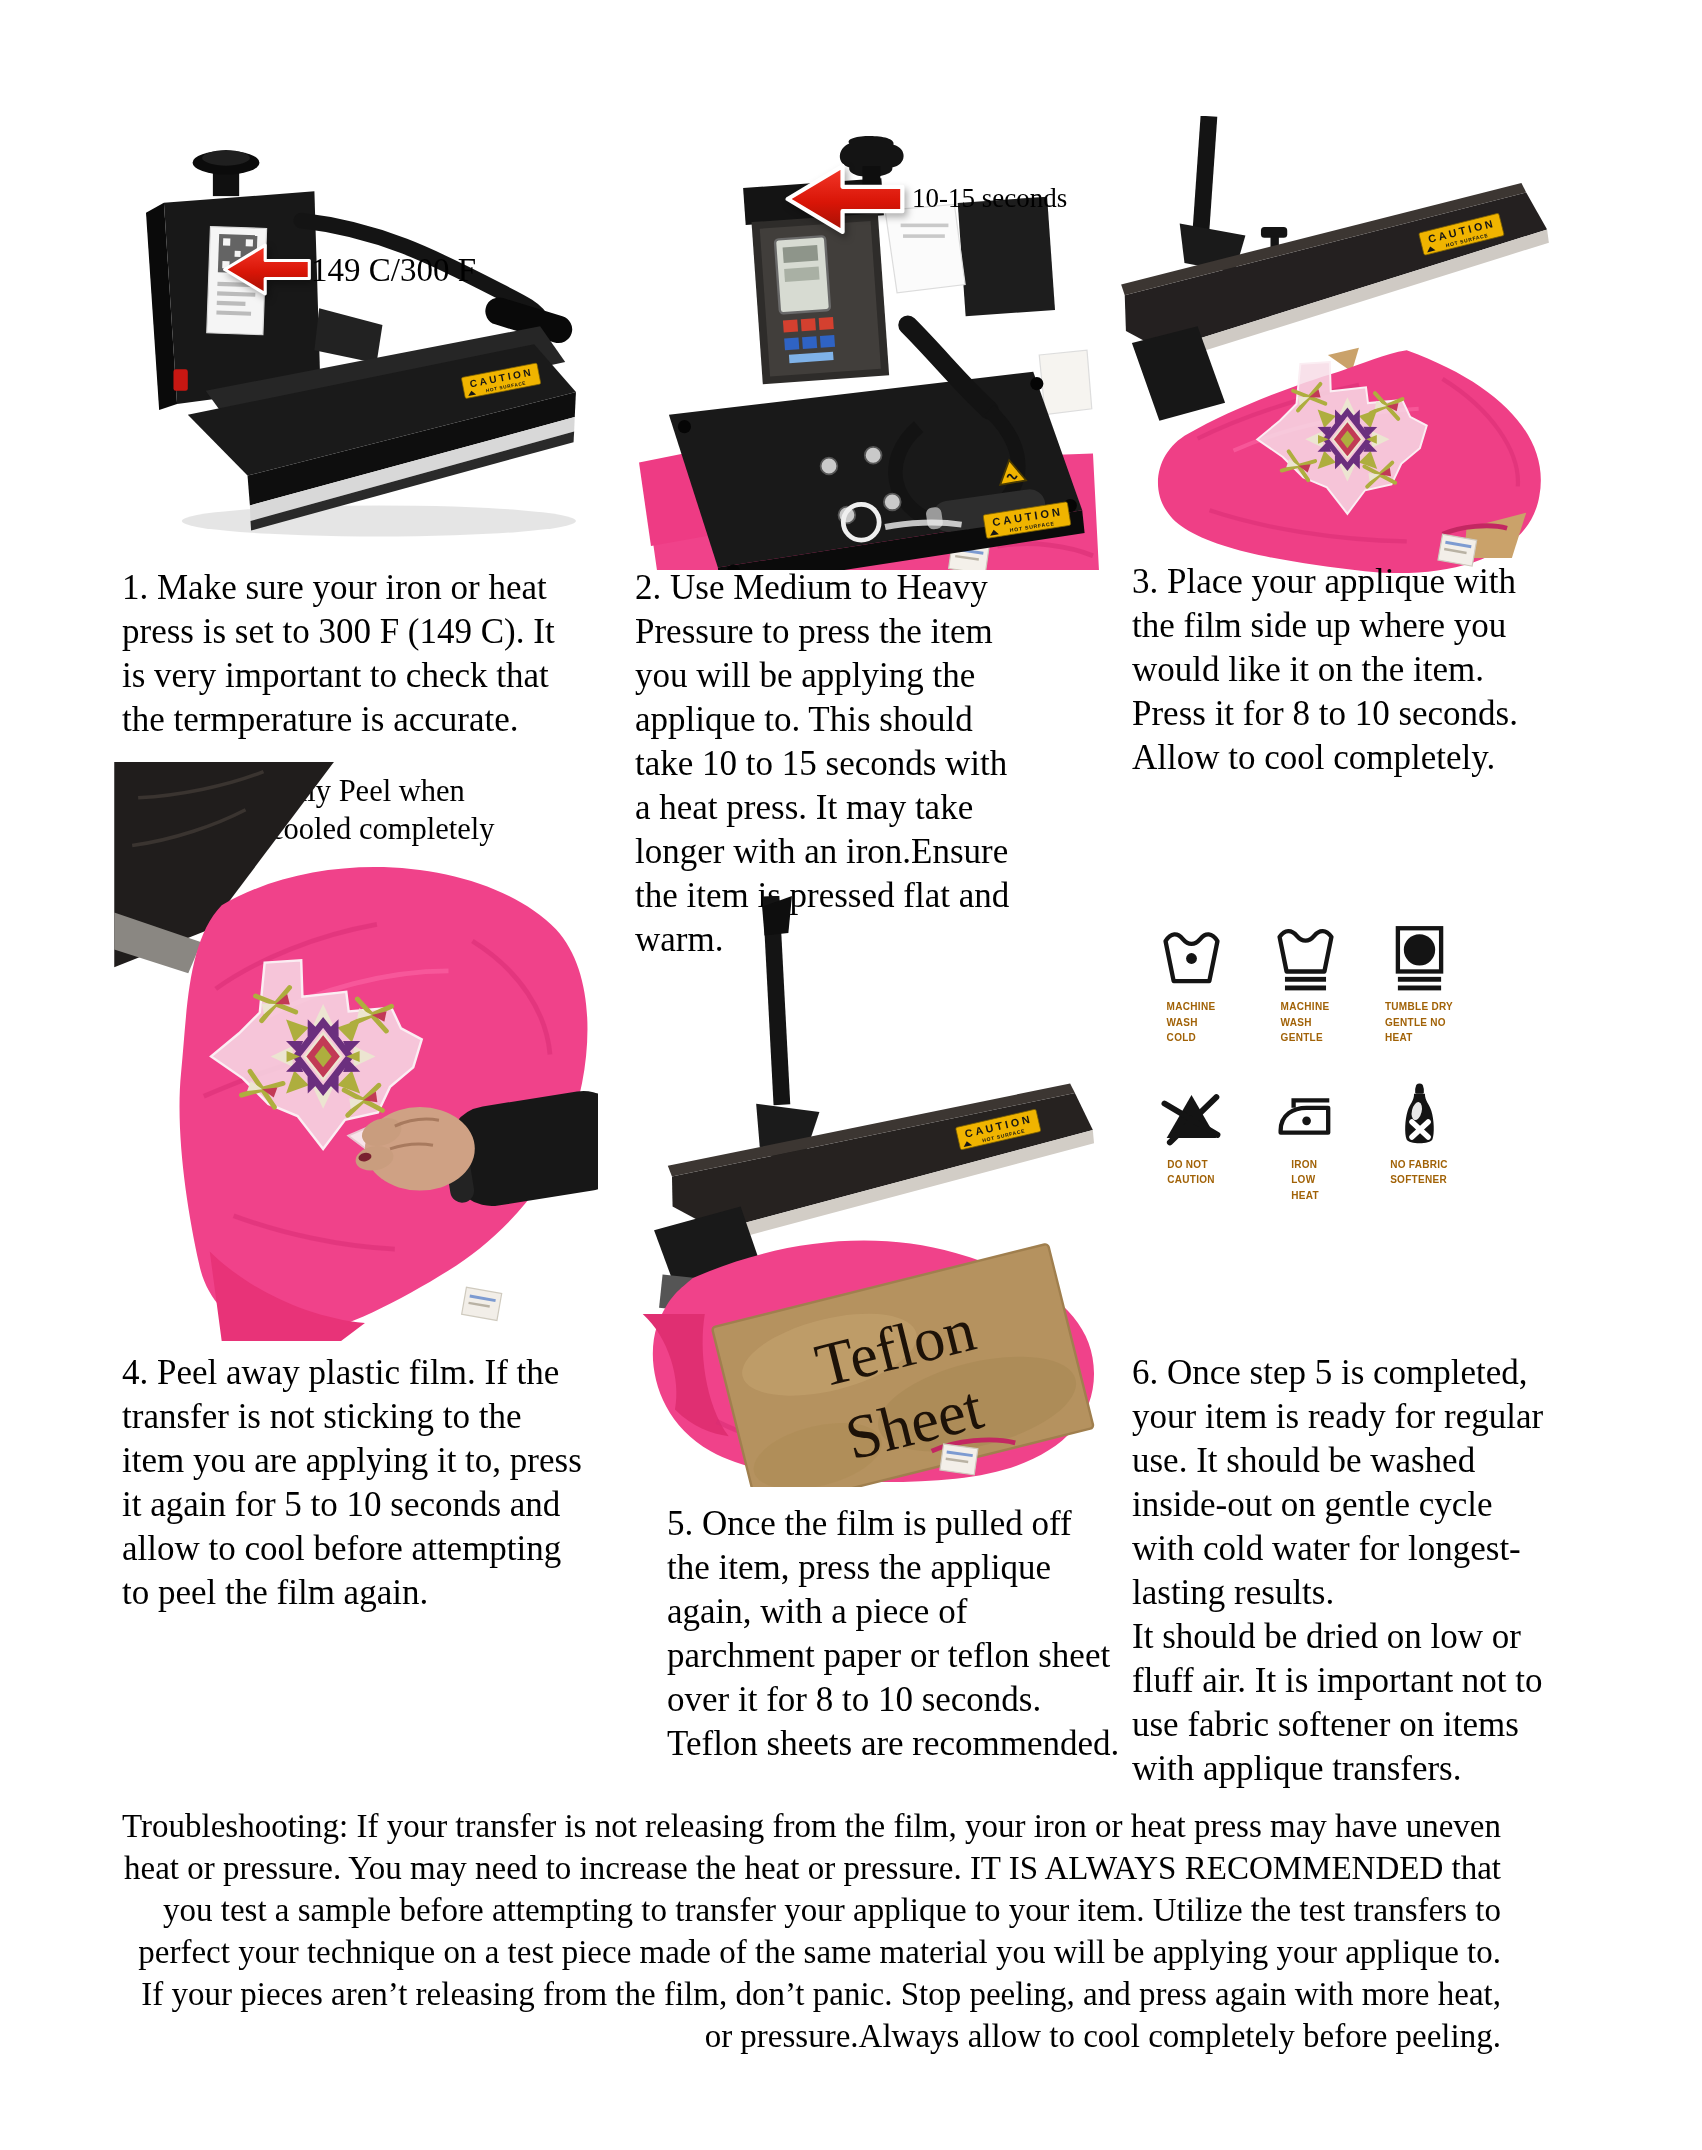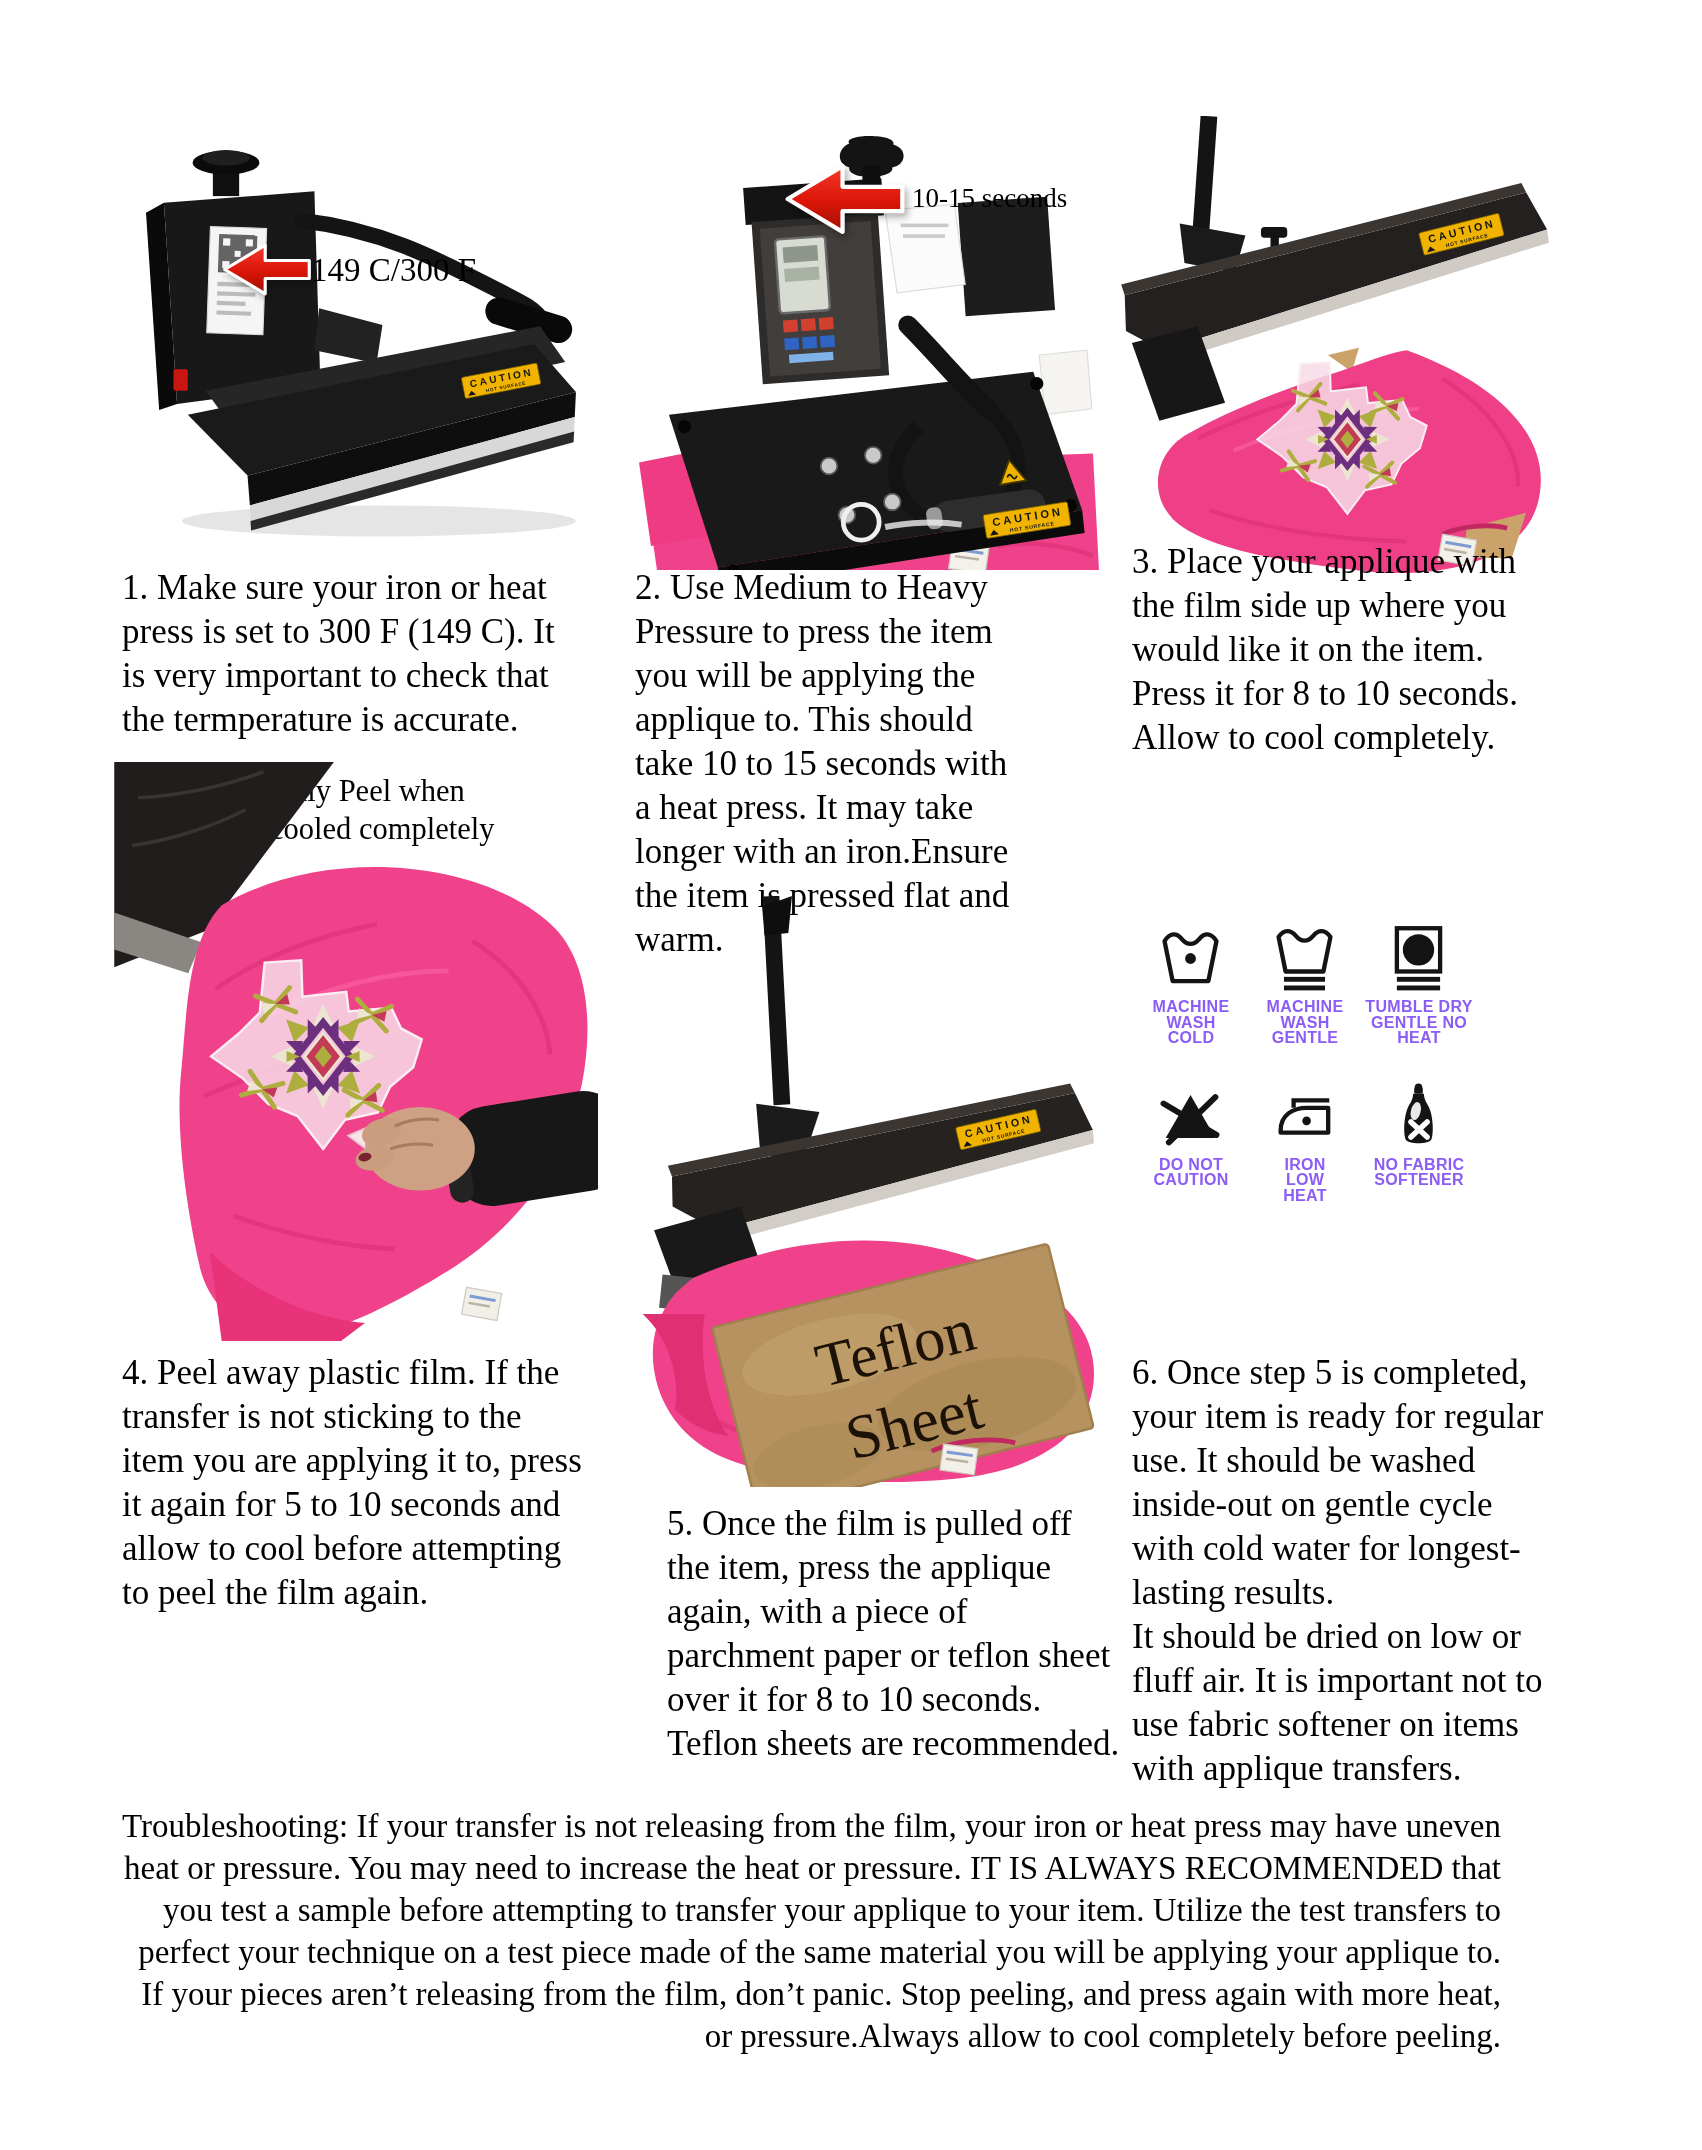--- a/index.html
+++ b/index.html
@@ -11,22 +11,22 @@
   #time-top-label{left:912px;top:183px;font-size:27px;}
   #peel-label{left:270px;top:772px;font-size:30.5px;line-height:38px;white-space:pre-line;}
   #press-mid-label{left:777px;top:969px;width:263px;text-align:center;font-size:34px;line-height:44px;white-space:pre-line;}
   #troubleshooting{position:absolute;left:122px;top:1805px;font-size:33px;line-height:42px;white-space:pre-line;text-align:right;}
   .scene{position:absolute;}
   .arrow-svg{position:absolute;filter:drop-shadow(3.6px 4.8px 3.6px rgba(0,0,0,0.30));}
   #care-grid{position:absolute;left:1134px;top:925px;display:grid;
              grid-template-columns:114px 114px 114px;row-gap:37px;justify-items:center;}
   .care-cell{display:flex;flex-direction:column;align-items:center;}
   .care-label{margin-top:7.2px;font-family:"Liberation Sans",sans-serif;font-weight:bold;
-              font-size:16px;line-height:15.5px;letter-spacing:0.3px;text-align:center;
-              white-space:pre-line;color:#8b5cf6;}
+              font-size:10px;line-height:15.5px;letter-spacing:0.3px;text-align:left;
+              white-space:pre-line;color:#a16207;}
   .defs-holder{position:absolute;width:0;height:0;overflow:hidden;}
 </style>
 </head>
 <body>
 
 <div class="page">
 
   <svg class="defs-holder" aria-hidden="true">
     <defs>
       <linearGradient id="arrowGrad" x1="0" y1="0" x2="0" y2="1">
@@ -211,21 +211,21 @@
 the termperature is accurate.</div>
   <div class="step-text" style="left:635px;top:566px;">2. Use Medium to Heavy
 Pressure to press the item
 you will be applying the
 applique to. This should
 take 10 to 15 seconds with
 a heat press. It may take
 longer with an iron.Ensure
 the item is pressed flat and
 warm.</div>
-  <div class="step-text" style="left:1132px;top:540px;">3. Place your applique with
+  <div class="step-text" style="left:1132px;top:560px;">3. Place your applique with
 the film side up where you
 would like it on the item.
 Press it for 8 to 10 seconds.
 Allow to cool completely.</div>
 
   <div class="caption" id="peel-label">Only Peel when
 cooled completely</div>
 
   <svg class="scene" style="left:114px;top:762px;width:484px;height:582px;" viewBox="0 0 810 975">
     <polygon points="0,0 368,0 156,282 0,344" fill="#201d1c"></polygon>

